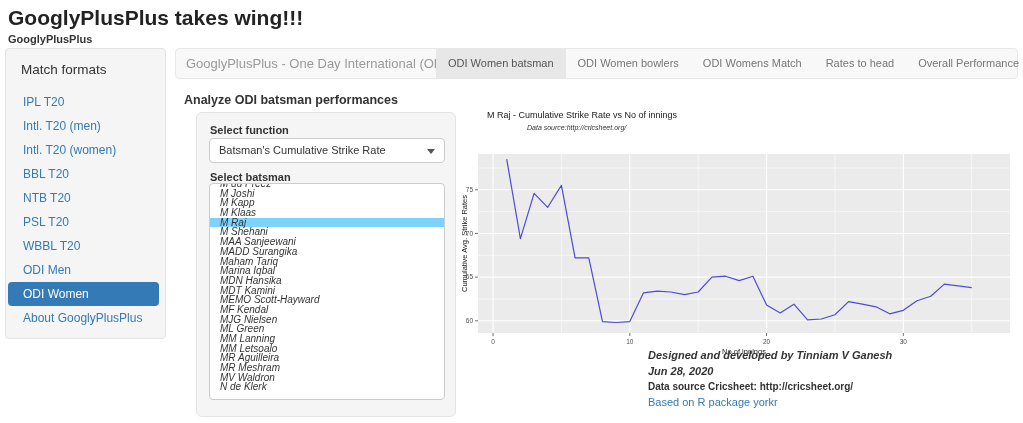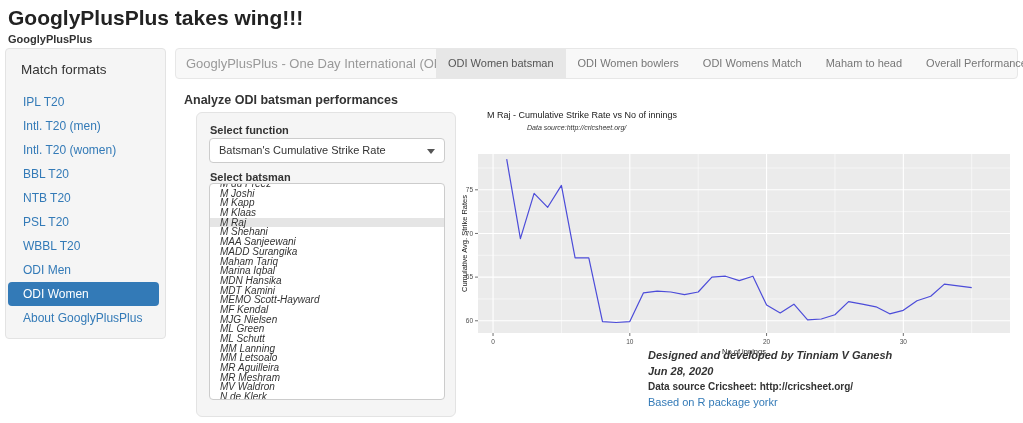--- a/index.html
+++ b/index.html
@@ -40,21 +40,21 @@
                 background:#fff; border:1px solid #ccc; border-radius:4px; cursor:pointer; }
   .select-value { position:absolute; left:9px; top:0; line-height:23px; font-size:11px; color:#333; }
   .select-caret { position:absolute; right:9px; top:10px; width:0; height:0;
                   border-left:4px solid transparent; border-right:4px solid transparent;
                   border-top:5px solid #555; }
   .list-box { position:absolute; left:12px; top:70px; width:236px; height:217px;
               background:#fff; border:1px solid #ccc; border-radius:4px; overflow:hidden; }
   .list-inner { position:absolute; left:0; top:-5px; width:100%; list-style:none; }
   .list-option { height:9.7px; line-height:9.7px; font-size:10px; color:#333;
                  padding-left:10px; white-space:nowrap; cursor:pointer;font-style:italic; }
-  .list-option.selected { background:#e5e5e5; }
+  .list-option.selected { background:#7dd3fc; }
 
   
   .chart-title { position:absolute; left:487px; top:110px; font-size:9px; color:#1a1a1a; }
   .chart-subtitle { position:absolute; left:527px; top:124px; font-size:7px; font-style:italic; color:#333; }
   .chart-svg { position:absolute; left:460px; top:131px; }
 
   
   .credit1 { position:absolute; left:648px; top:349px; font-size:11px; font-weight:bold;
              font-style:italic; color:#333; }
   .credit2 { position:absolute; left:648px; top:365px; font-size:11px; font-weight:bold;
@@ -85,21 +85,21 @@
         <li class="sidebar-item">About GooglyPlusPlus</li>
       </ul>
   </div>
 
   <div class="navbar">
     <div class="navbar-brand">GooglyPlusPlus - One Day International (ODI) Women</div>
     <ul class="navbar-tabs" id="navbar-tabs">
         <li class="nav-tab active">ODI Women batsman</li>
         <li class="nav-tab">ODI Women bowlers</li>
         <li class="nav-tab">ODI Womens Match</li>
-        <li class="nav-tab">Maham to head</li>
+        <li class="nav-tab">Rates to head</li>
         <li class="nav-tab">Overall Performance</li>
       </ul>
   </div>
 
   <div class="main-heading">Analyze ODI batsman performances</div>
 
   <div class="well">
     <div class="ctl-label lbl-function">Select function</div>
     <div class="select-box">
       <span class="select-value">Batsman's Cumulative Strike Rate</span>
@@ -117,21 +117,20 @@
           <li class="list-option">MAA Sanjeewani</li>
           <li class="list-option">MADD Surangika</li>
           <li class="list-option">Maham Tariq</li>
           <li class="list-option">Marina Iqbal</li>
           <li class="list-option">MDN Hansika</li>
           <li class="list-option">MDT Kamini</li>
           <li class="list-option">MEMO Scott-Hayward</li>
           <li class="list-option">MF Kendal</li>
           <li class="list-option">MJG Nielsen</li>
           <li class="list-option">ML Green</li>
-          <li class="list-option">ML Schutt</li>
           <li class="list-option">MM Lanning</li>
           <li class="list-option">MM Letsoalo</li>
           <li class="list-option">MR Aguilleira</li>
           <li class="list-option">MR Meshram</li>
           <li class="list-option">MV Waldron</li>
           <li class="list-option">N de Klerk</li>
         </ul>
     </div>
   </div>
 

